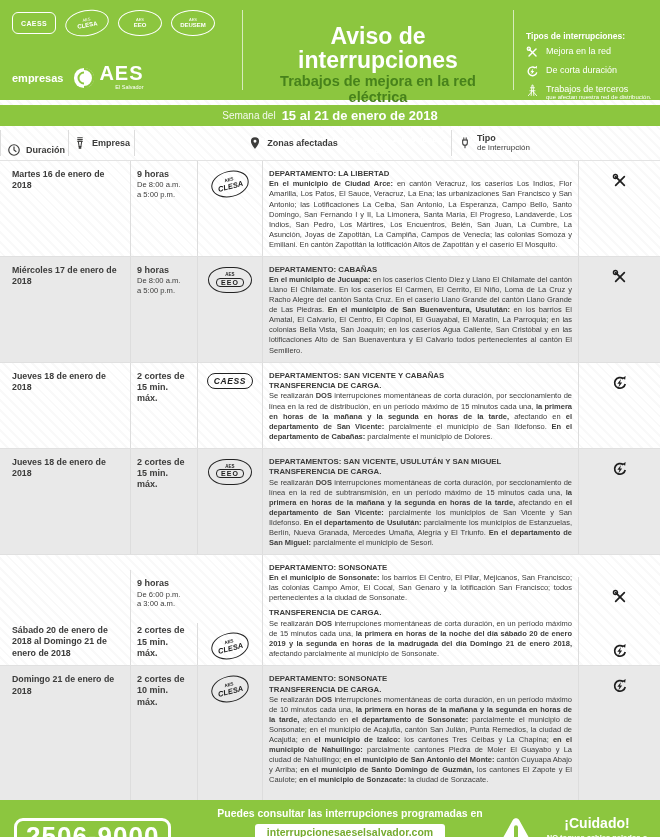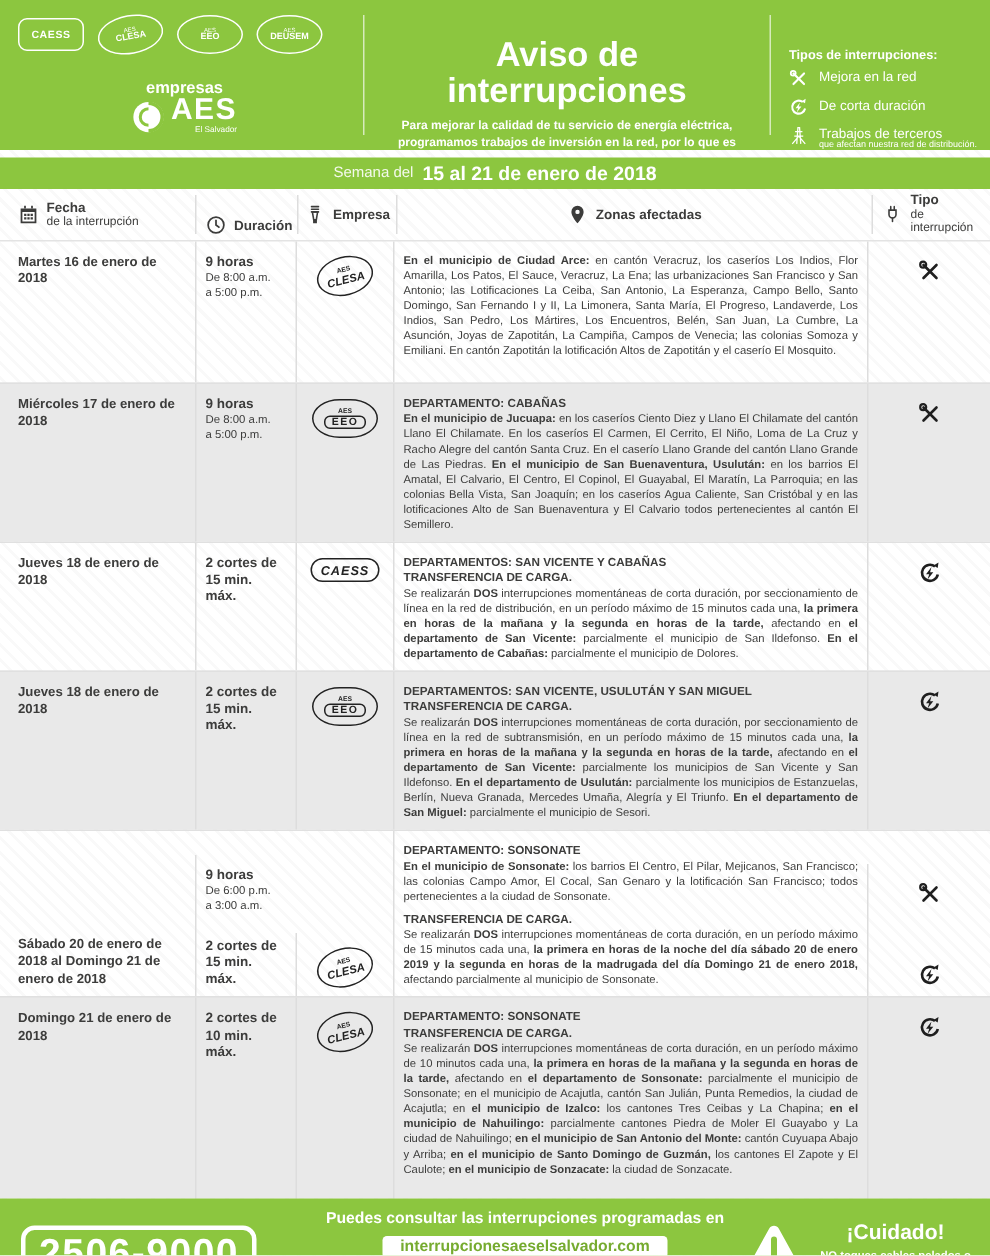--- a/index.html
+++ b/index.html
@@ -10,21 +10,21 @@
 
   
   .hdr { height:100px; background:#8cc63f; display:flex; color:#fff; flex:none; }
   .hdr-brand { width:242px; padding:10px 8px 6px 12px; display:flex; flex-direction:column; justify-content:space-between; }
   .brand-row { display:flex; align-items:center; gap:9px; }
   .blogo { border:1.3px solid #fff; border-radius:50%; width:44px; height:26px; display:flex; flex-direction:column;
            align-items:center; justify-content:center; font-size:6px; font-weight:bold; line-height:1; }
   .blogo .pfx { font-size:4px; font-weight:normal; }
   .blogo.first { border-radius:6px; height:22px; font-size:7px; letter-spacing:.4px; }
   .blogo.tilt { transform:rotate(-10deg); }
-  .brand-bottom { display:flex; align-items:center; padding-bottom:4px;flex-direction:column; }
+  .brand-bottom { display:flex; align-items:center; gap:10px; padding-bottom:4px; }
   .empresas { font-size:11px; font-weight:bold; }
   .aeslogo { display:flex; align-items:center; gap:4px; }
   .aes-name { font-size:20px; font-weight:bold; letter-spacing:1px; line-height:.8; }
   .aes-sub { font-size:5.5px; display:block; text-align:right; font-weight:normal; }
   .hdr-sep { width:1px; background:rgba(255,255,255,.65); margin:10px 0; }
   .hdr-title { width:270px; padding:24px 10px; text-align:center; display:flex; flex-direction:column; justify-content:flex-start; }
   .h-title { font-size:23px; font-weight:bold; line-height:1.05; }
   .h-sub { font-size:14.5px; font-weight:bold; color:#47821b; margin-top:1px; }
   .h-desc { font-size:8px; line-height:1.4; margin-top:6px; font-weight:bold; }
   .hdr-types { flex:1; padding:10px 8px 6px 12px;margin-top:21px; }
@@ -135,20 +135,21 @@
               <path d="M12 2 A10 10 0 0 1 12 22" fill="none" stroke="#8cc63f" stroke-width="2.6"></path>
               <path d="M12 6 A6 6 0 0 0 12 18" fill="none" stroke="#8cc63f" stroke-width="2.2"></path>
             </svg>
           <span><span class="aes-name">AES</span><span class="aes-sub">El Salvador</span></span>
         </span>
       </div>
     </div>
     <div class="hdr-sep"></div>
     <div class="hdr-title">
       <div class="h-title">Aviso de interrupciones</div>
+      <div class="h-sub">Trabajos de mejora en la red eléctrica</div>
       <div class="h-desc">Para mejorar la calidad de tu servicio de energía eléctrica, programamos trabajos de inversión en la red, por lo que es necesario interrumpir el servicio en zonas donde se ejecutan las labores.</div>
     </div>
     <div class="hdr-sep"></div>
     <div class="hdr-types">
       <div class="types-title">Tipos de interrupciones:</div>
       <div id="legend-list">
           <div class="legend-item">
             <span class="legend-icon">
               <svg viewBox="0 0 24 24" fill="currentColor">
                 <rect x="10.7" y="1.5" width="2.6" height="21" rx="1.3" transform="rotate(45 12 12)"></rect>
@@ -188,28 +189,20 @@
   </div>
 
   <div class="gap"></div>
 
   <div class="band">
     <span class="pfx">Semana del</span>
     <span class="rng">15 al 21 de enero de 2018</span>
   </div>
 
   <div class="thead">
-    <div class="th c1">
-      <svg viewBox="0 0 24 24" fill="currentColor">
-          <path d="M7 2h2v3H7zM15 2h2v3h-2z"></path>
-          <path d="M3 5h18v17H3zm2 4v11h14V9z"></path>
-          <path d="M7 11h2.6v2.6H7zm3.7 0h2.6v2.6h-2.6zm3.7 0H17v2.6h-2.6zM7 15h2.6v2.6H7zm3.7 0h2.6v2.6h-2.6zm3.7 0H17v2.6h-2.6z"></path>
-        </svg>
-      <span class="two"><span>Fecha</span><small>de la interrupción</small></span>
-    </div>
     <div class="vsep"></div>
     <div class="th c2">
       <svg viewBox="0 0 24 24" fill="none" stroke="currentColor" stroke-width="2">
           <circle cx="12" cy="12" r="9"></circle>
           <path d="M12 6v6l4 3"></path>
         </svg>
       <span>Duración</span>
     </div>
     <div class="vsep"></div>
     <div class="th c3">
@@ -248,20 +241,21 @@
           </div>
         </div>
     <div class="cell cc">
           <span class="lg lg-clesa">
             <span class="p">AES</span>
             <span class="n">CLESA</span>
           </span>
         </div>
     <div class="cell cz">
           <div class="zone-block">
+            <div class="z-h">DEPARTAMENTO: LA LIBERTAD</div>
             <p><b>En el municipio de Ciudad Arce: </b><span>en cantón Veracruz, los caseríos Los Indios, Flor Amarilla, Los Patos, El Sauce, Veracruz, La Ena; las urbanizaciones San Francisco y San Antonio; las Lotificaciones La Ceiba, San Antonio, La Esperanza, Campo Bello, Santo Domingo, San Fernando I y II, La Limonera, Santa María, El Progreso, Landaverde, Los Indios, San Pedro, Los Mártires, Los Encuentros, Belén, San Juan, La Cumbre, La Asunción, Joyas de Zapotitán, La Campiña, Campos de Venecia; las colonias Somoza y Emiliani. En cantón Zapotitán la lotificación Altos de Zapotitán y el caserío El Mosquito.</span></p>
           </div>
         </div>
     <div class="cell ct">
           <span class="type-icon">
             <svg viewBox="0 0 24 24" fill="currentColor">
               <rect x="10.7" y="1.5" width="2.6" height="21" rx="1.3" transform="rotate(45 12 12)"></rect>
               <rect x="10.7" y="1.5" width="2.6" height="21" rx="1.3" transform="rotate(-45 12 12)"></rect>
               <circle cx="5.2" cy="5.2" r="3" fill="none" stroke="currentColor" stroke-width="2.2"></circle>
             </svg>

